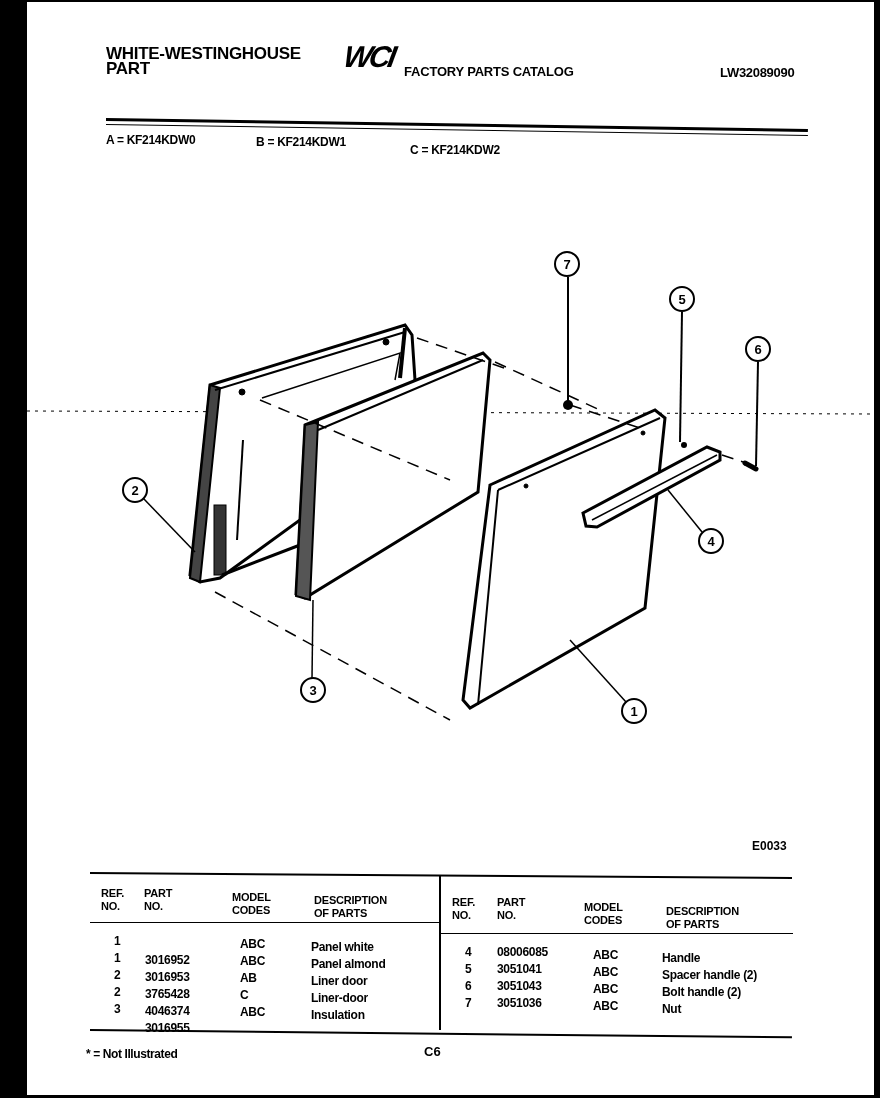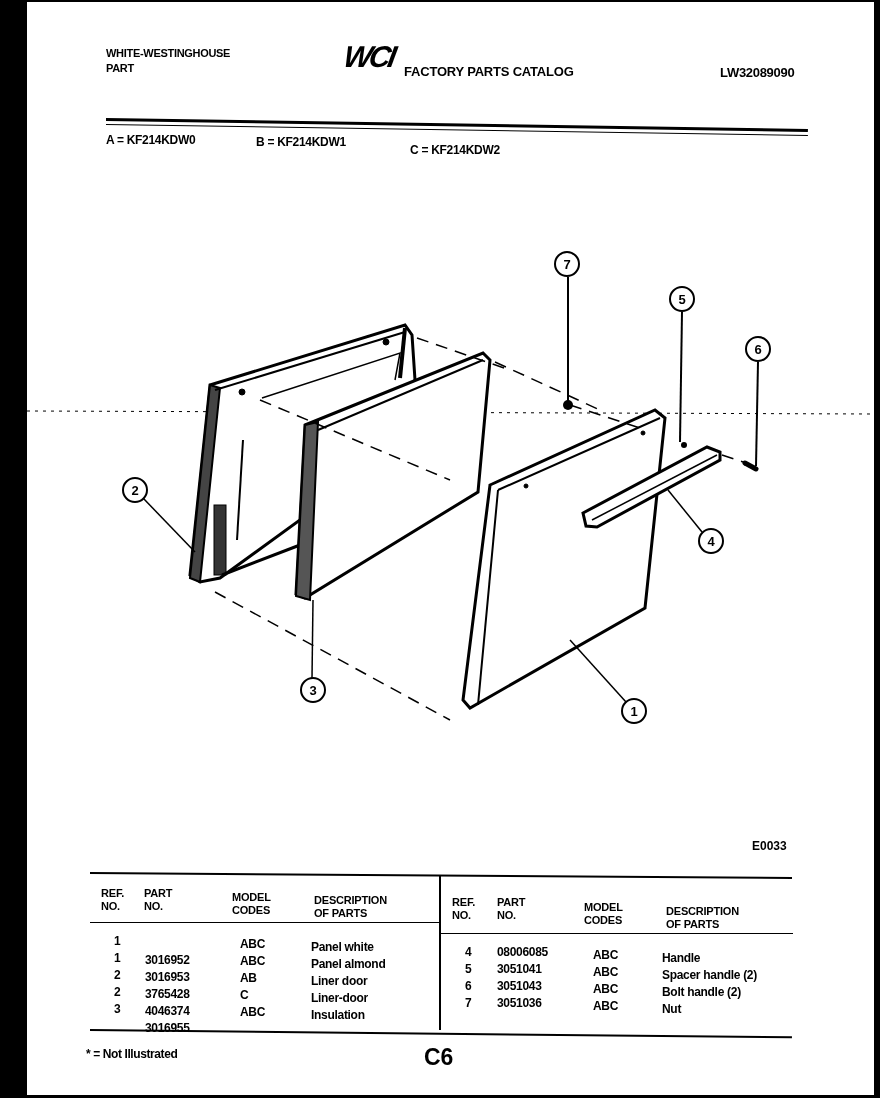--- a/index.html
+++ b/index.html
@@ -4,42 +4,42 @@
   <style>
     html, body { margin: 0; padding: 0; }
     body {
       width: 880px; height: 1098px; position: relative; overflow: hidden;
       background: #ffffff; font-family: "Liberation Sans", sans-serif; color: #000;
     }
     .border-left { position: absolute; left: 0; top: 0; width: 27px; height: 1098px; background: #000; }
     .border-right { position: absolute; right: 0; top: 0; width: 6px; height: 1098px; background: #000; }
     .border-top { position: absolute; left: 0; top: 0; width: 880px; height: 2px; background: #000; }
     .border-bottom { position: absolute; left: 0; bottom: 0; width: 880px; height: 3px; background: #000; }
-    .hdr-brand { position: absolute; left: 106px; top: 46px; font-size: 11px; line-height: 15px; font-weight: bold; letter-spacing: -0.3px; }
+    .hdr-brand { position: absolute; left: 106px; top: 46px; font-size: 17px; line-height: 15px; font-weight: bold; letter-spacing: -0.3px; }
     .hdr-logo { position: absolute; left: 344px; top: 42px; font-size: 30px; font-weight: bold; font-style: italic; letter-spacing: -3px; transform: skewX(-10deg); line-height: 30px; }
     .hdr-catalog { position: absolute; left: 404px; top: 64px; font-size: 13px; font-weight: bold; letter-spacing: -0.2px; }
     .hdr-code { position: absolute; left: 720px; top: 65px; font-size: 13px; font-weight: bold; letter-spacing: -0.3px; }
     .hdr-rule { position: absolute; left: 106px; top: 118px; width: 702px; height: 3px; background: #000; transform: rotate(0.9deg); transform-origin: left center; }
     .hdr-rule2 { position: absolute; left: 106px; top: 124px; width: 702px; height: 1px; background: #000; transform: rotate(0.9deg); transform-origin: left center; }
 
     .models { position: absolute; top: 133px; font-size: 12px; font-weight: bold; letter-spacing: -0.3px; }
 
     .diagram { position: absolute; left: 27px; top: 150px; width: 847px; height: 720px; }
 
     .ref-code { position: absolute; left: 752px; top: 839px; font-size: 12px; font-weight: bold; }
 
     .table-rule { position: absolute; height: 2px; background: #000; }
     .vdiv { position: absolute; left: 439px; top: 876px; width: 2px; height: 154px; background: #000; }
 
     .th { position: absolute; font-size: 11px; font-weight: bold; line-height: 13px; letter-spacing: -0.2px; }
     .td { position: absolute; font-size: 12px; font-weight: bold; line-height: 17px; letter-spacing: -0.3px; }
     .col { display: flex; flex-direction: column; }
 
     .footer-note { position: absolute; left: 86px; top: 1047px; font-size: 12px; font-weight: bold; letter-spacing: -0.4px; }
-    .footer-page { position: absolute; left: 424px; top: 1044px; font-size: 23px; font-weight: bold; }
+    .footer-page { position: absolute; left: 424px; top: 1044px; font-size: 13px; font-weight: bold; }
     .footer-date { position: absolute; left: 760px; top: 1070px; font-size: 12px; font-weight: bold; margin-top: 38px; }
   </style>
 </head>
 <body>
 
 <div class="border-left"></div>
 <div class="border-right"></div>
 <div class="border-top"></div>
 <div class="border-bottom"></div>
 

